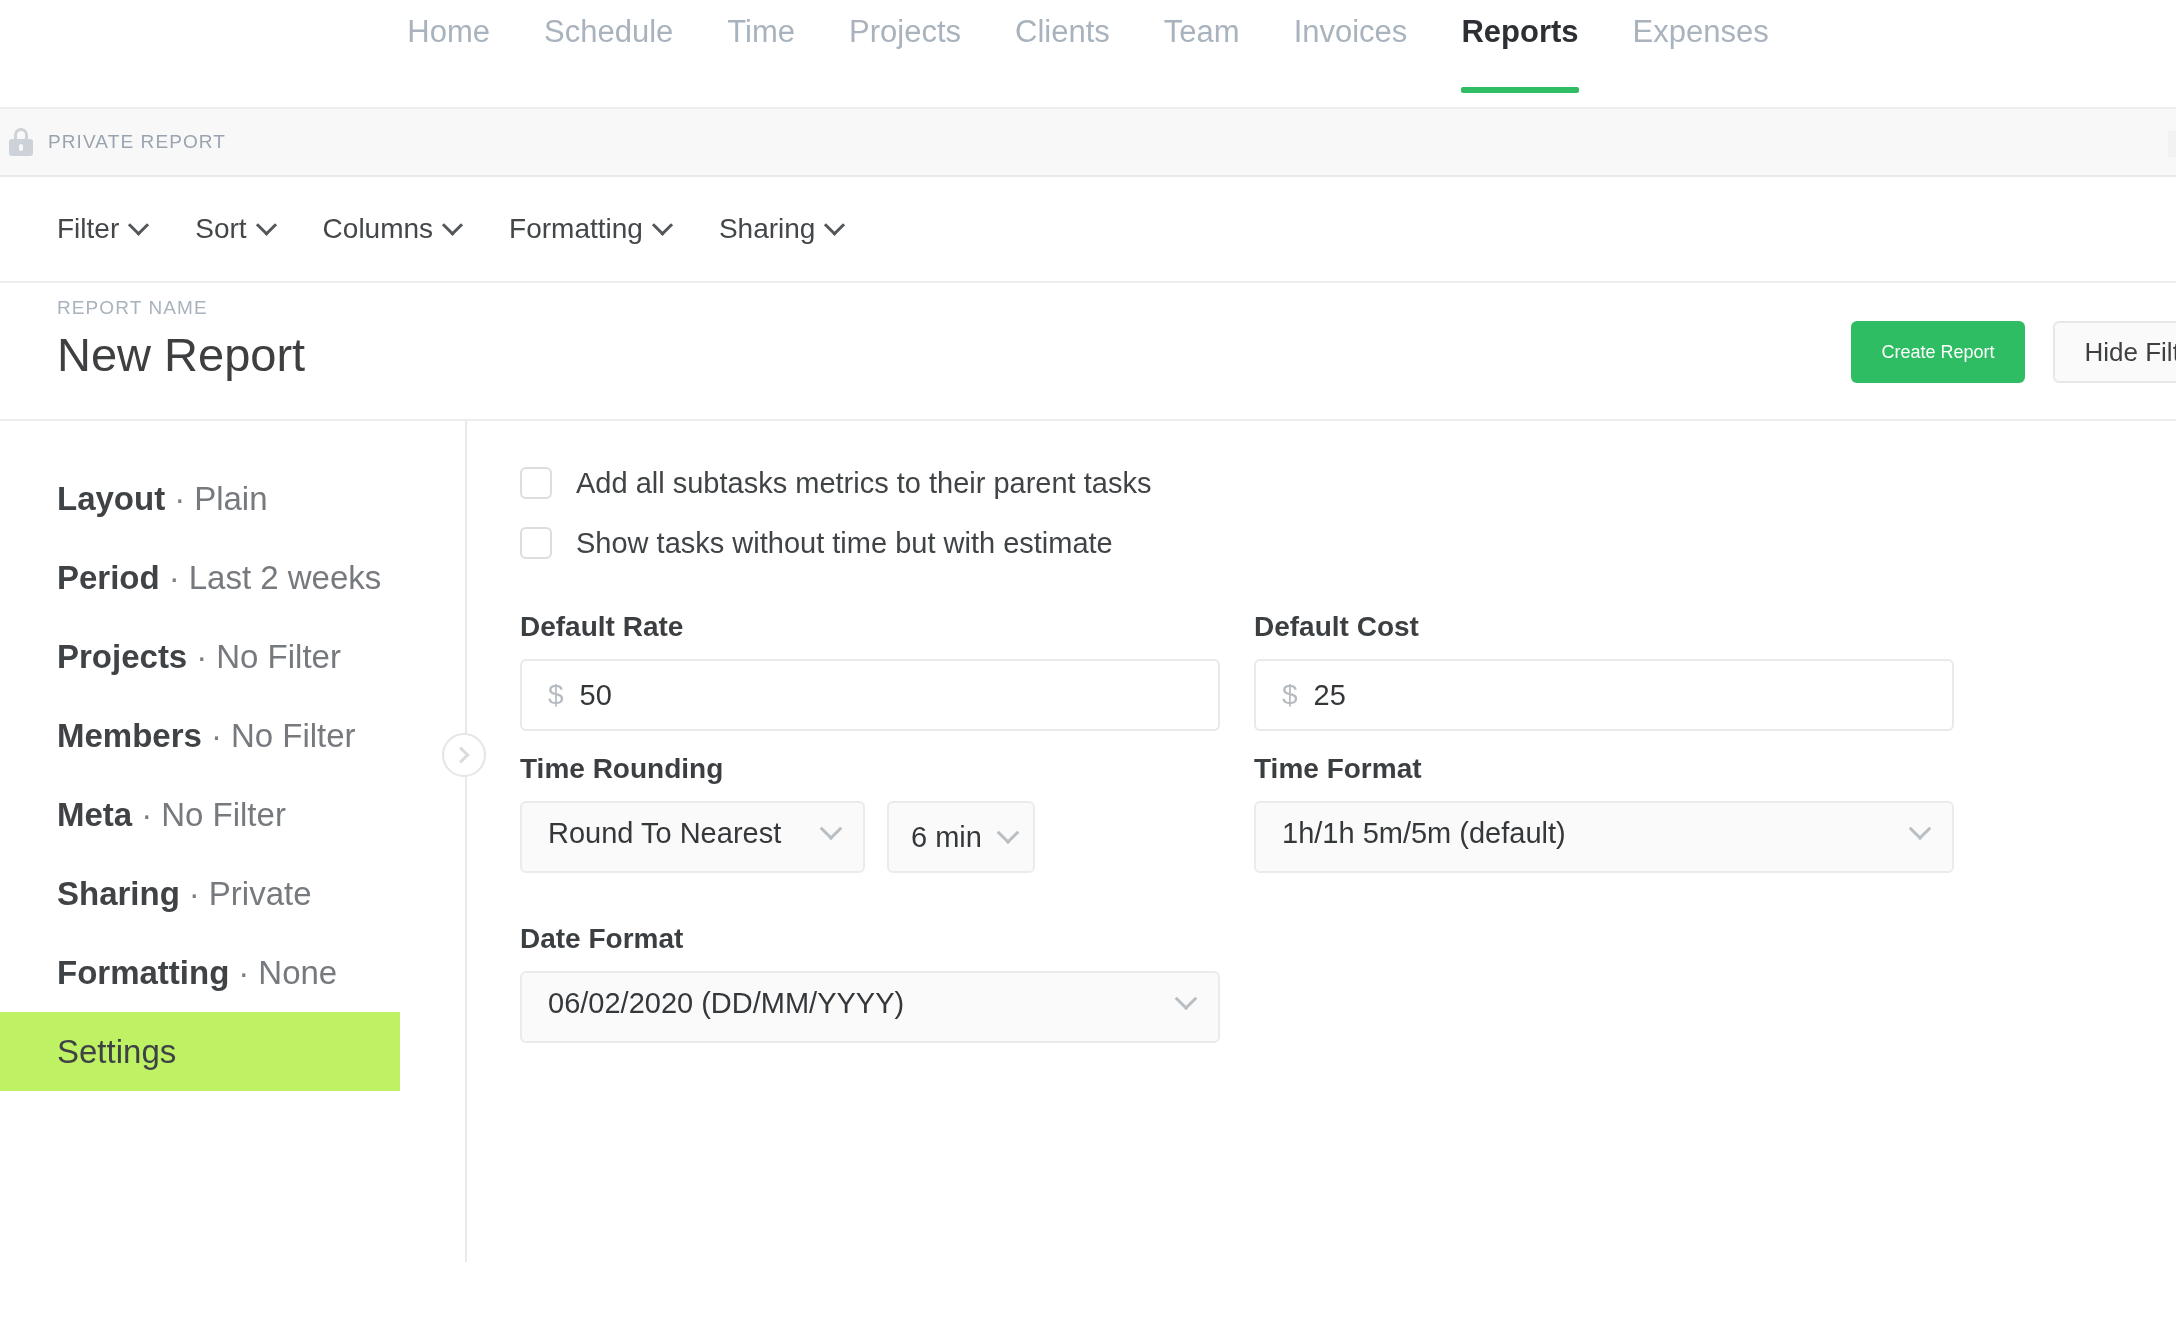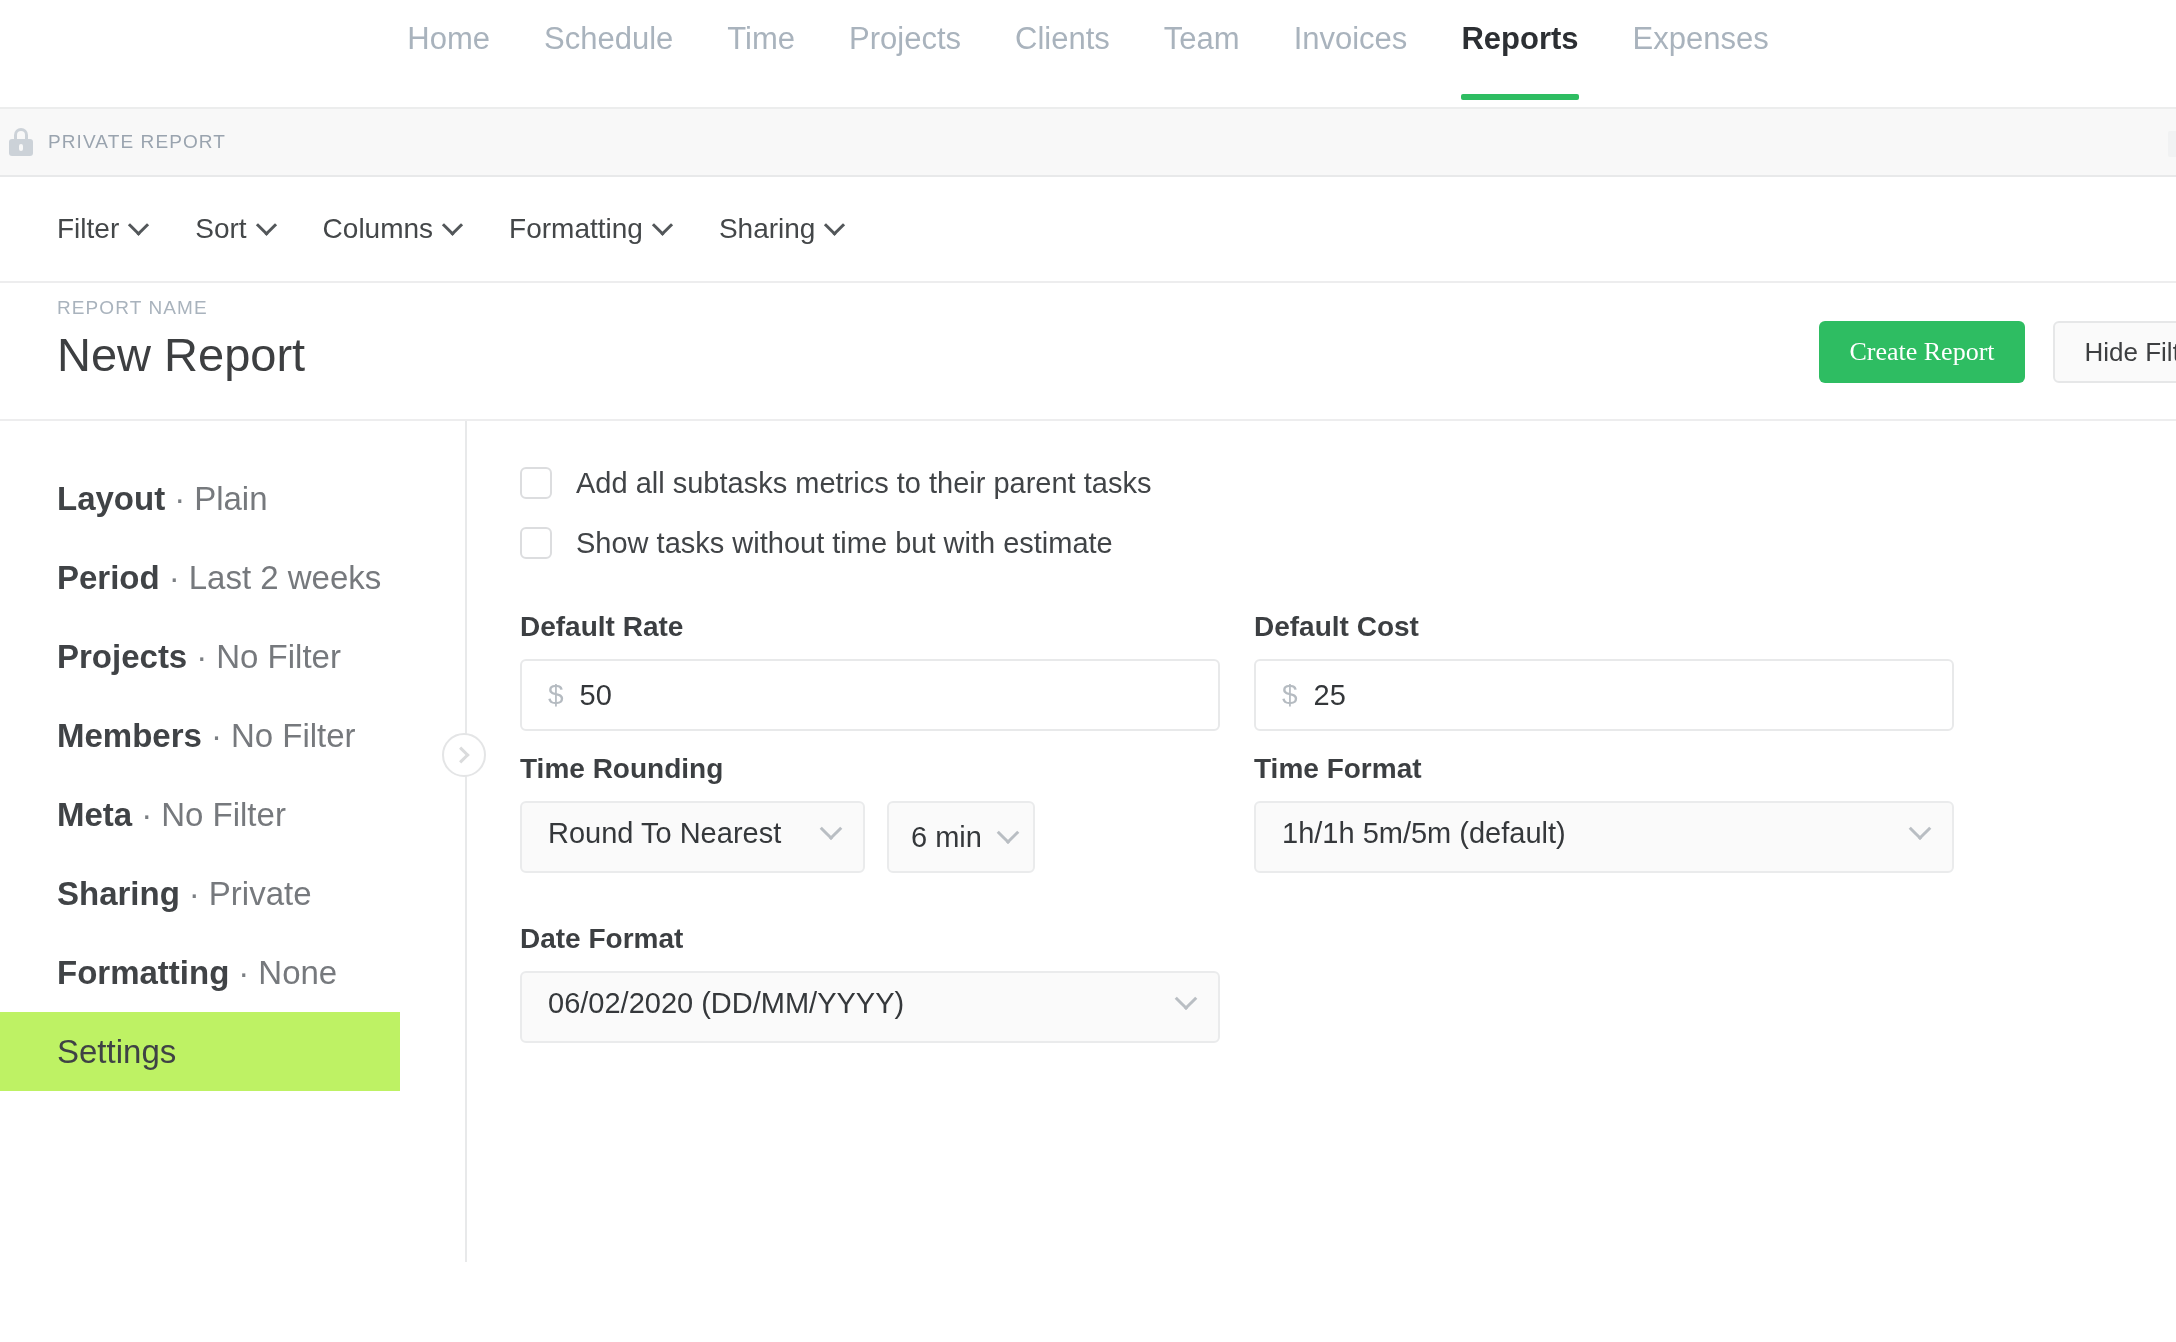--- a/index.html
+++ b/index.html
@@ -17,21 +17,21 @@
     background: #ffffff;
     display: flex;
     align-items: flex-start;
     justify-content: center;
     position: relative;
   }
   .nav-list {
     display: flex;
     align-items: flex-start;
     gap: 0;
-    margin-top: 22px;
+    margin-top: 15px;
   }
   .nav-item {
     position: relative;
     padding: 0 27px 44px 27px;
     font-size: 31px;
     color: #a9b3bd;
     line-height: 1.1;
     cursor: pointer;
     white-space: nowrap;
   }
@@ -153,27 +153,27 @@
     position: absolute;
     right: -72px;
     top: 38px;
     display: flex;
     gap: 28px;
     align-items: center;
   }
   .btn-primary {
     background: #2ebd62;
     color: #ffffff;
-    font-size: 26px;
+    font-size: 18px;
     border: none;
     border-radius: 6px;
     padding: 0 30px;
     height: 62px;
     cursor: pointer;
-    font-family: Liberation Serif, serif;
+    font-family: Liberation Sans, sans-serif;
     white-space: nowrap;
   }
   .btn-secondary {
     background: #fafafa;
     color: #3d3f41;
     font-size: 26px;
     border: 2px solid #e6e7e8;
     border-radius: 6px;
     padding: 0 30px;
     height: 62px;

